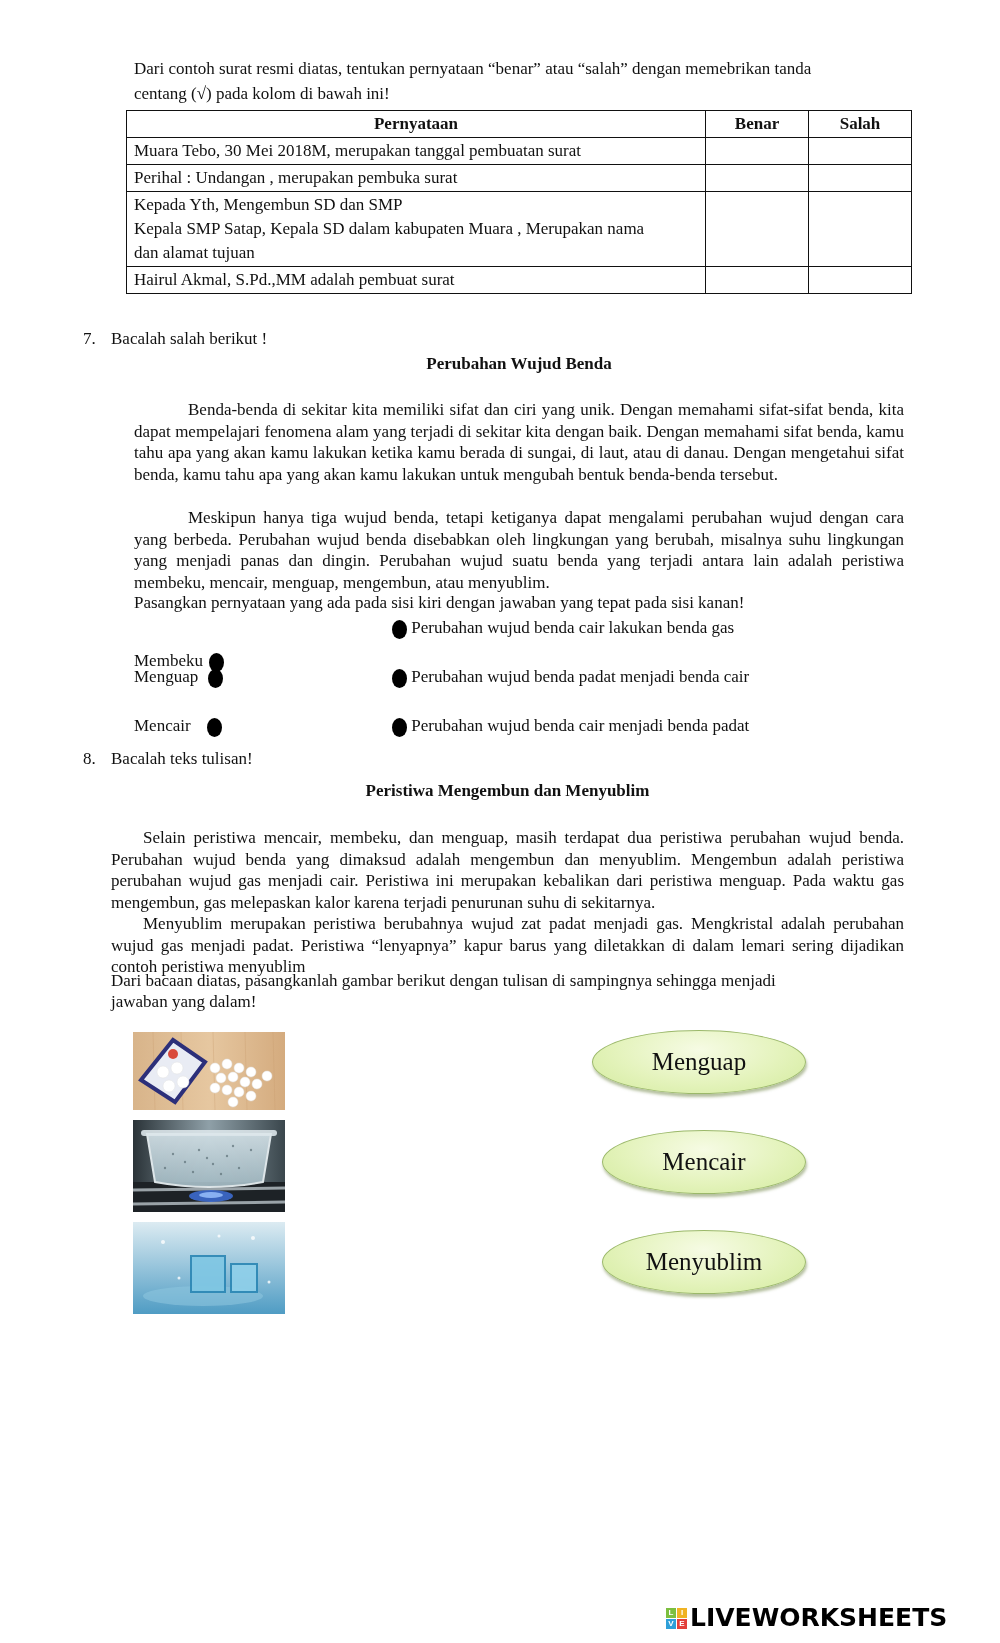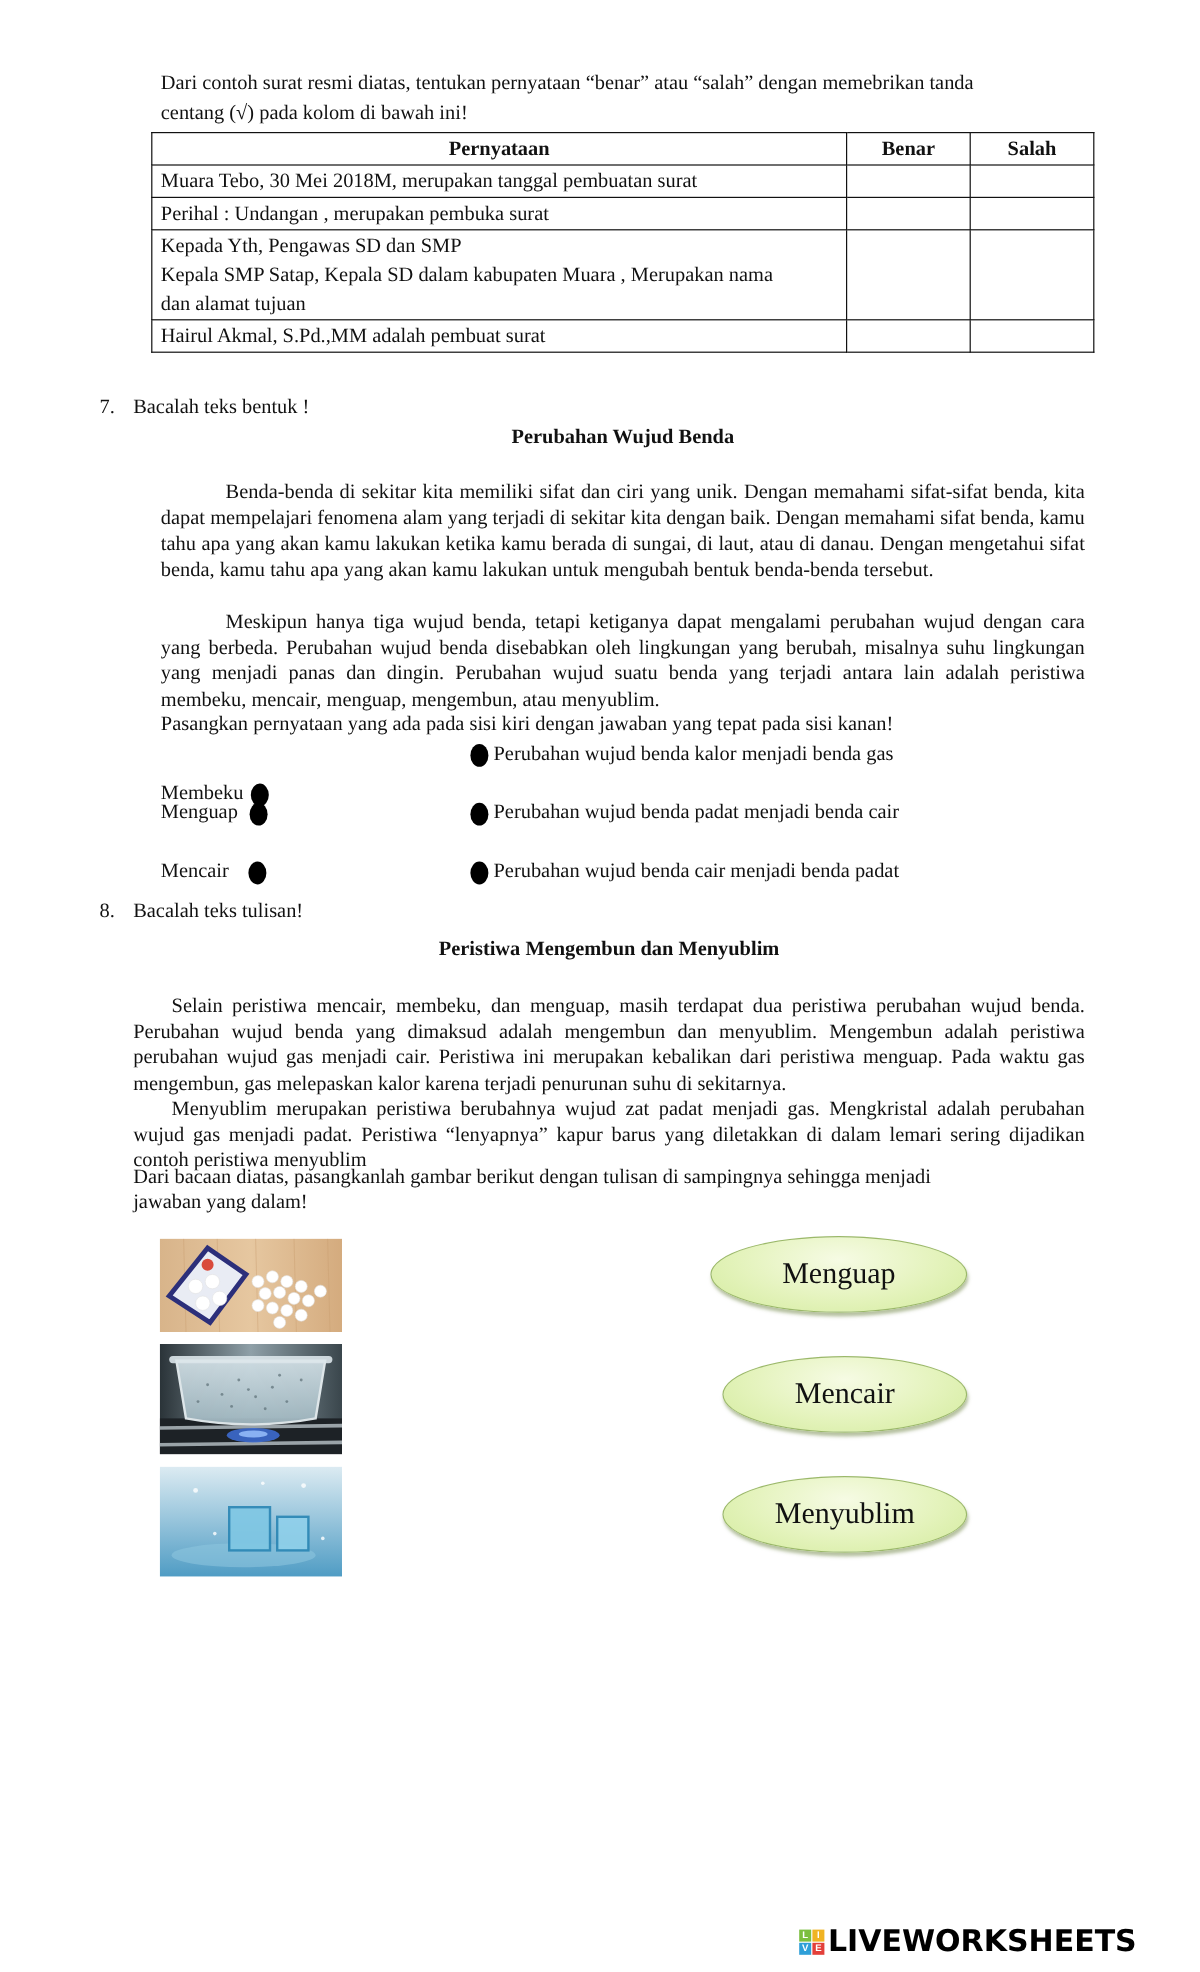--- a/index.html
+++ b/index.html
@@ -81,50 +81,50 @@
       <td class="box"></td>
       <td class="box"></td>
     </tr>
     <tr>
       <td>Perihal : Undangan , merupakan pembuka surat</td>
       <td class="box"></td>
       <td class="box"></td>
     </tr>
     <tr>
       <td class="multi">
-        <span>Kepada Yth, Pengawas SD dan SMP</span>
+        <span>Kepada Yth, Mengembun SD dan SMP</span>
         <span>Kepala SMP Satap, Kepala SD dalam kabupaten Muara , Merupakan nama</span>
         <span>dan alamat tujuan</span>
       </td>
       <td class="box"></td>
       <td class="box"></td>
     </tr>
     <tr>
       <td>Hairul Akmal, S.Pd.,MM  adalah pembuat surat</td>
       <td class="box"></td>
       <td class="box"></td>
     </tr>
   </tbody>
 </table>
 
 <span class="numlabel" style="left:83px; top:328px;">7.</span>
-<span class="abs" style="left:111px; top:328px;">Bacalah teks bentuk !</span>
+<span class="abs" style="left:111px; top:328px;">Bacalah salah berikut !</span>
 <p class="abs bold center" style="left:134px; top:353px; width:770px;">Perubahan Wujud Benda</p>
 <p class="abs justify" style="left:134px; top:373px; width:770px; text-indent:54px; line-height:21.6px;">Benda-benda di sekitar kita memiliki sifat dan ciri yang unik. Dengan memahami sifat-sifat benda, kita dapat mempelajari fenomena alam yang terjadi di sekitar kita dengan baik. Dengan memahami sifat benda, kamu tahu apa yang akan kamu lakukan ketika kamu berada di sungai, di laut, atau di danau. Dengan mengetahui sifat benda, kamu tahu apa yang akan kamu lakukan untuk mengubah bentuk benda-benda tersebut.</p>
 <p class="abs justify" style="left:134px; top:481px; width:770px; text-indent:54px; line-height:21.6px;">Meskipun hanya tiga wujud benda, tetapi ketiganya dapat mengalami perubahan wujud dengan cara yang berbeda. Perubahan wujud benda disebabkan oleh lingkungan yang berubah, misalnya suhu lingkungan yang menjadi panas dan dingin. Perubahan wujud suatu benda yang terjadi antara lain adalah peristiwa membeku, mencair, menguap, mengembun, atau menyublim.</p>
 <p class="abs" style="left:134px; top:592px;">Pasangkan pernyataan yang ada pada sisi kiri dengan jawaban yang tepat pada sisi kanan!</p>
 
 <div>
   <div class="match-row" style="left:134px; top:650px;">
     <span>Membeku</span>
     <span class="dot" style="margin-left:2px"></span>
   </div>
   <div class="match-row" style="left:392px; top:617px;">
     <span class="dot"></span>
-    <span>Perubahan wujud benda kalor menjadi benda gas</span>
+    <span>Perubahan wujud benda cair lakukan benda gas</span>
   </div>
 
   <div class="match-row" style="left:134px; top:666px;">
     <span>Menguap</span>
     <span class="dot" style="margin-left:6px"></span>
   </div>
   <div class="match-row" style="left:392px; top:666px;">
     <span class="dot"></span>
     <span>Perubahan wujud benda padat menjadi benda cair</span>
   </div>

